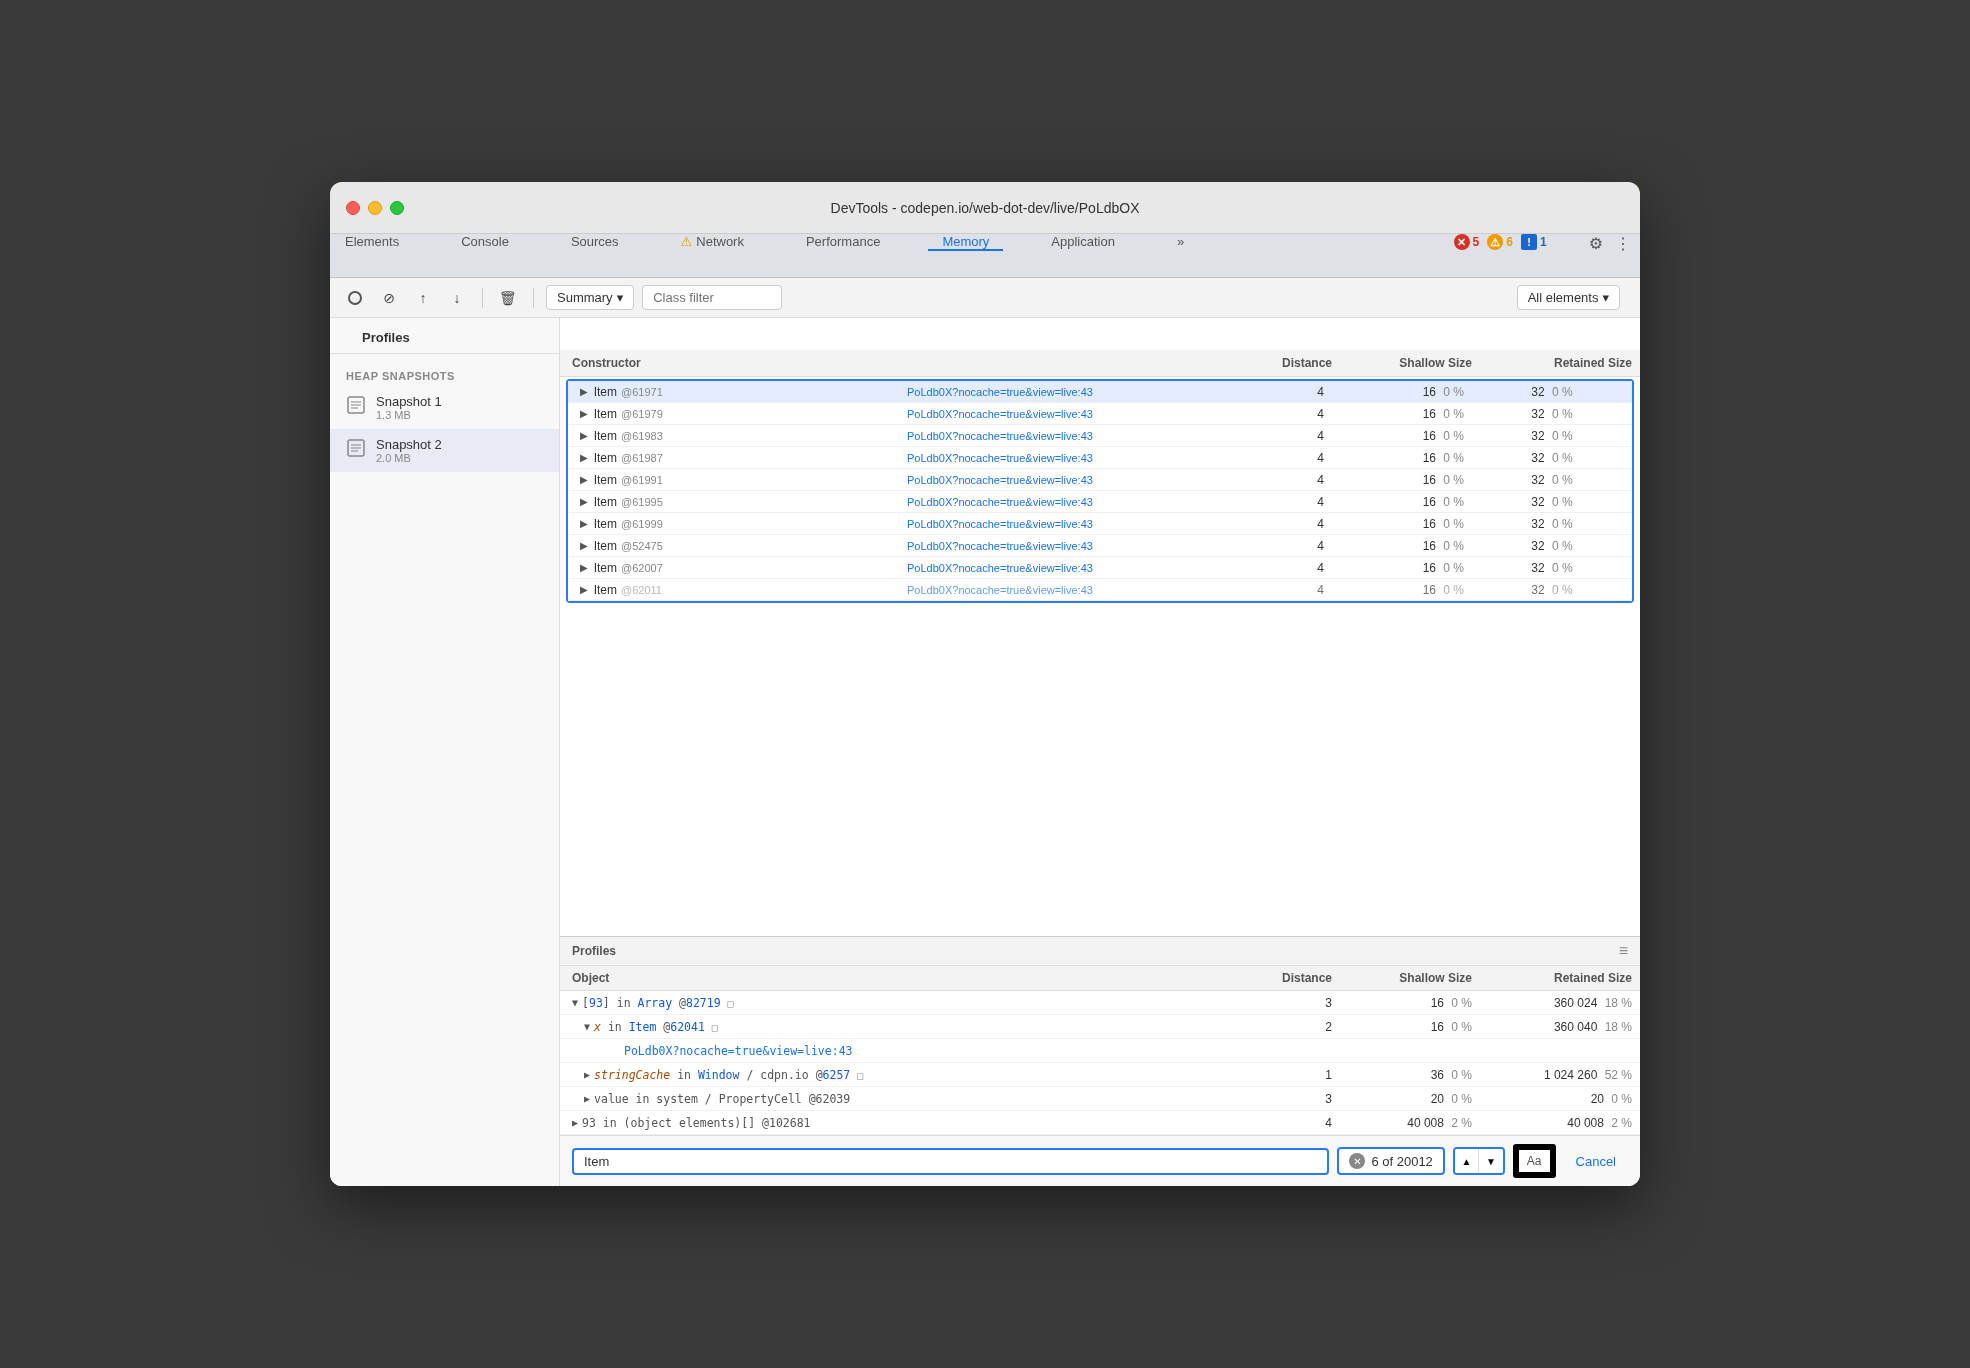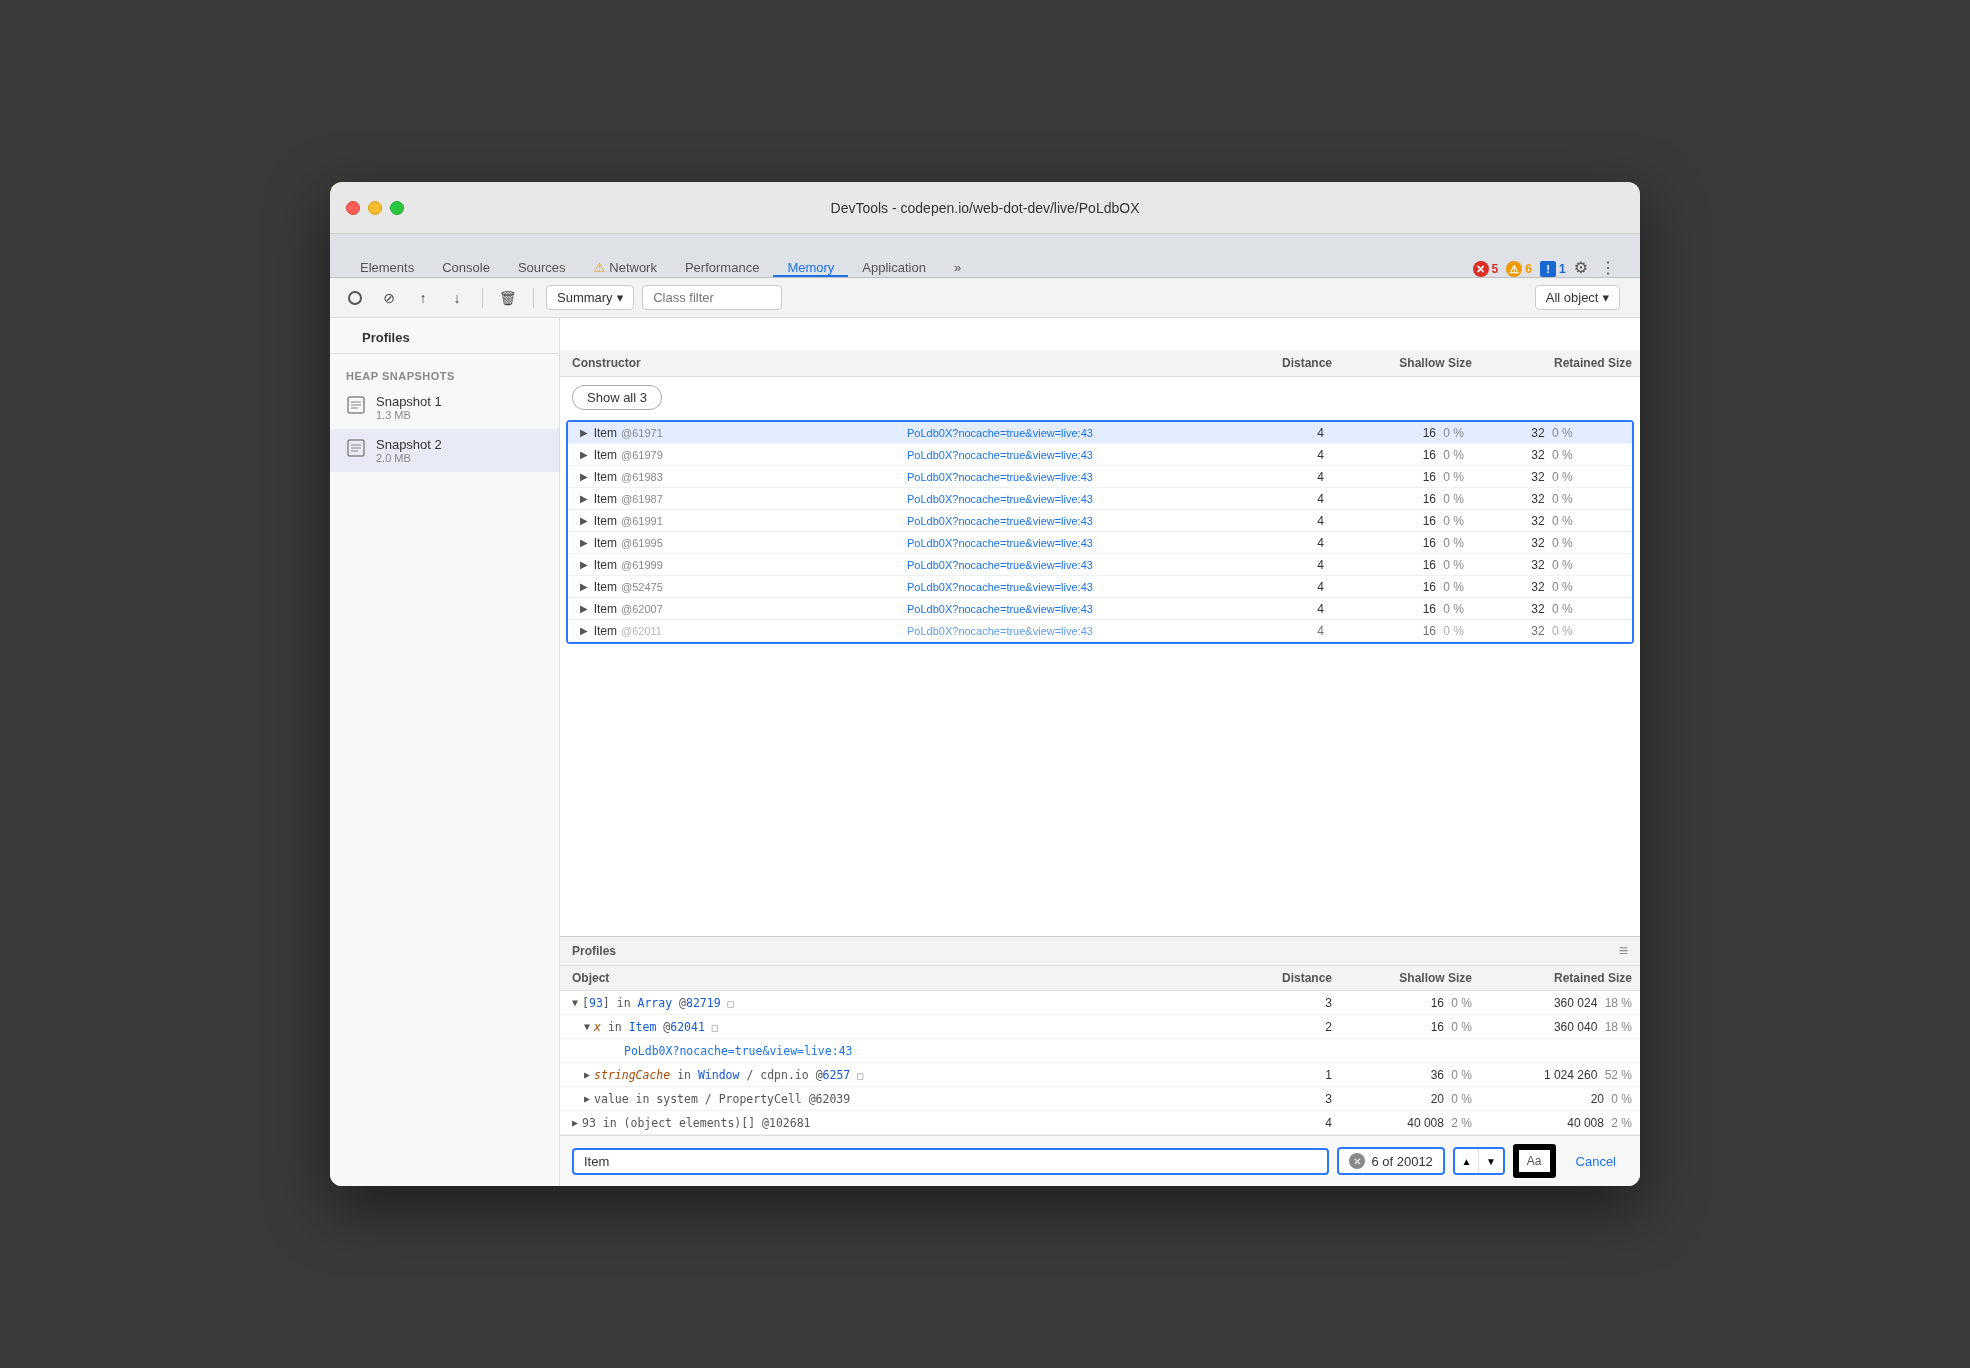--- a/index.html
+++ b/index.html
@@ -47,23 +47,24 @@
       transform: translateX(-50%);
       font-size: 14px;
       color: #333;
       font-weight: 500;
     }
     
     .devtools-tabs {
       background: #dee1e6;
       height: 44px;
       display: flex;
-      align-items: flex-end;
+      align-items: flex-start;
       border-bottom: 1px solid #c0c0c0;
-      padding: 0 16px;
+      padding: 0 1px;
+      gap: 34px;
     }
     .devtools-tab {
       padding: 0 14px;
       font-size: 13px;
       color: #555;
       display: flex;
       align-items: center;
       cursor: pointer;
       border-bottom: 2px solid transparent;
       white-space: nowrap;
@@ -618,21 +619,21 @@
     <button class="toolbar-btn">
       <span>🗑</span>
     </button>
     <div class="toolbar-separator"></div>
     <div class="summary-dropdown">
       <span>Summary</span>
       <span>▾</span>
     </div>
     <input class="class-filter-input" type="text" placeholder="Class filter" style="">
     <div class="all-objects-dropdown">
-      <span>All object</span>
+      <span>All elements</span>
       <span>▾</span>
     </div>
   </div>
 
   <div class="main-layout">
 
     <div class="sidebar">
       <div class="profiles-title">Profiles</div>
       <div class="divider-h"></div>
       <div class="sidebar-section-title">HEAP SNAPSHOTS</div>
@@ -669,23 +670,20 @@
     <div class="content-area">
 
       <div class="constructor-table">
         <div class="table-header">
           <div class="th-constructor">Constructor</div>
           <div class="th-distance">Distance</div>
           <div class="th-shallow">Shallow Size</div>
           <div class="th-retained">Retained Size</div>
         </div>
         <div class="table-body">
-          <div class="show-all-row">
-            <button class="show-all-btn">Show all 3</button>
-          </div>
 
           <div style="border: 2px solid #2979ff; border-radius: 4px; margin: 2px 6px;">
             <div class="table-row" style="background:#e3edff;">
               <div class="row-constructor">
                 <span class="row-expand">▶</span>
                 <span class="row-name">Item</span>
                 <span class="row-id">@61971</span>
               </div>
               <div class="row-constructor" style="flex:1;">
                 <a class="row-link">PoLdb0X?nocache=true&amp;view=live:43</a>

